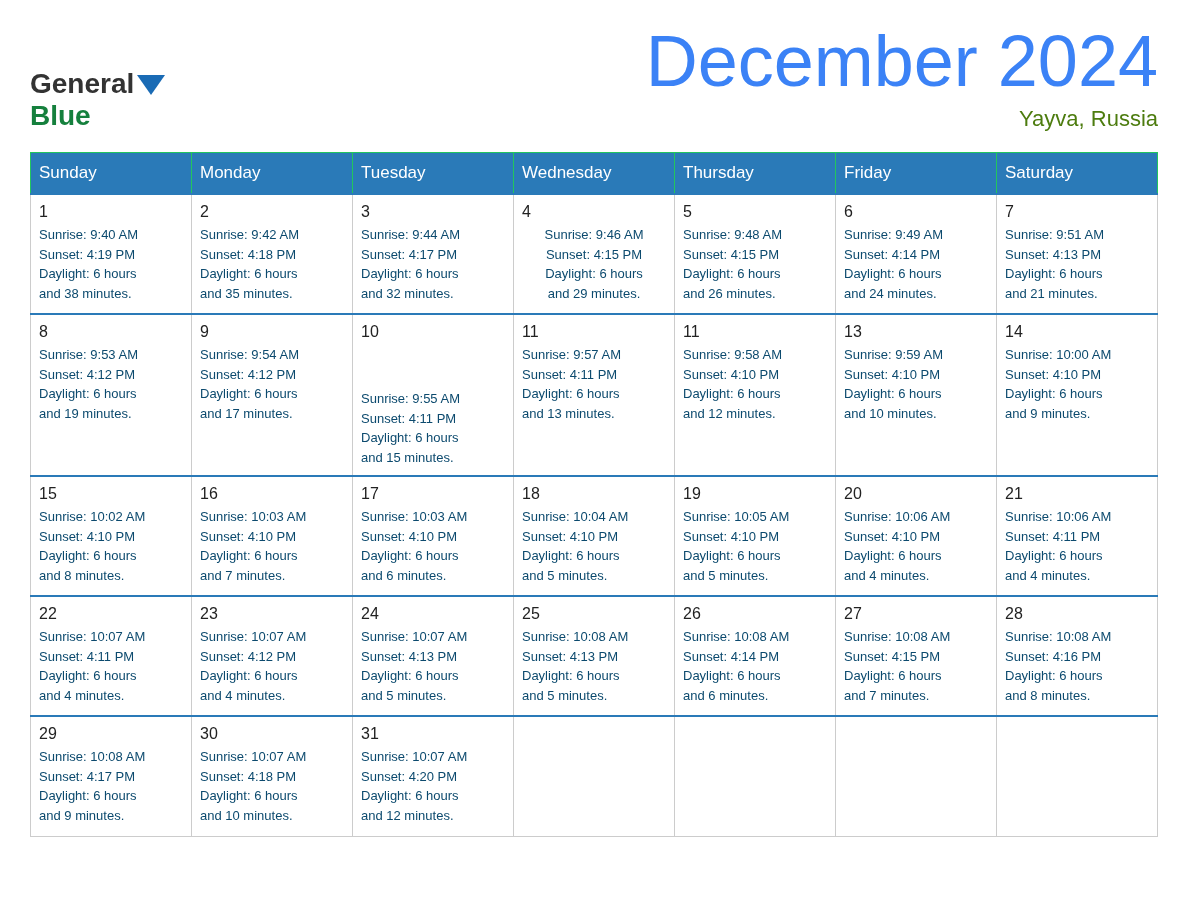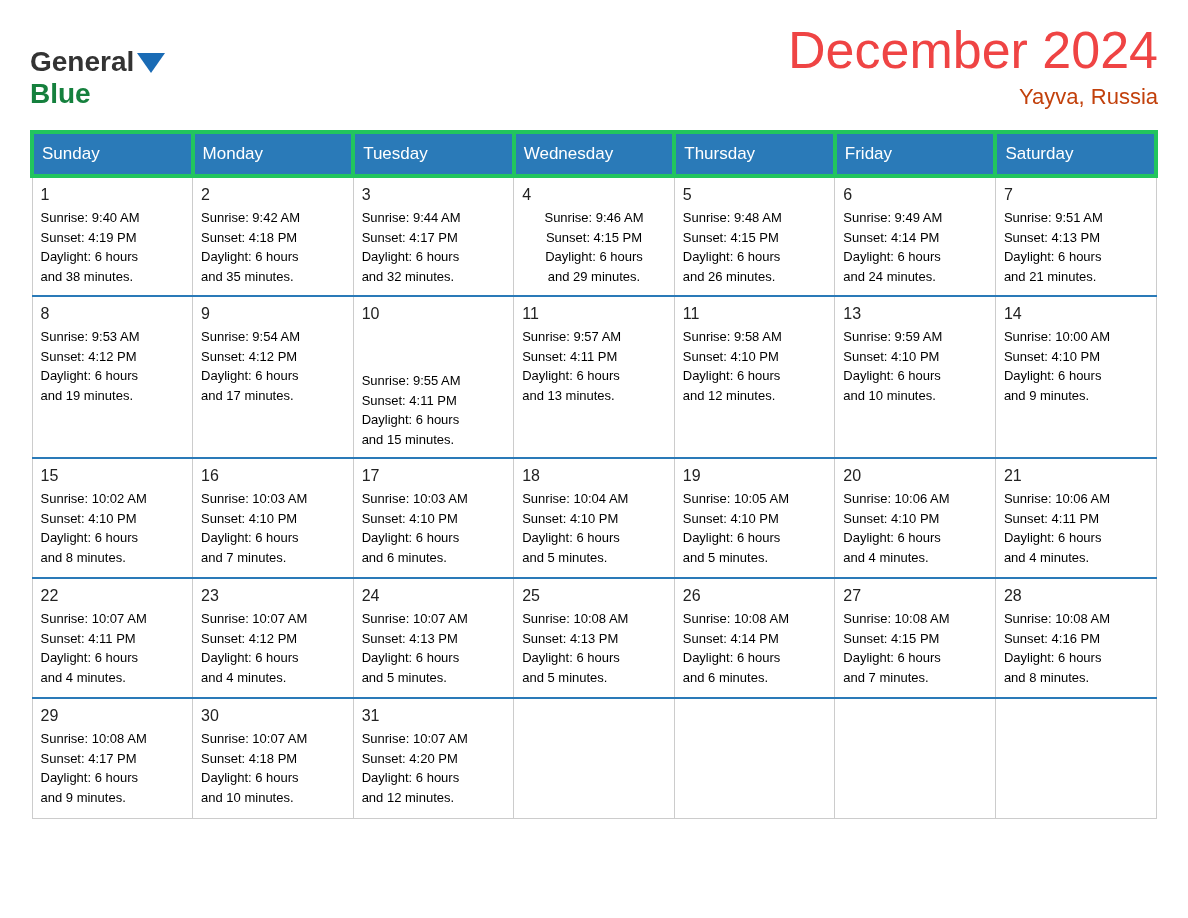--- a/index.html
+++ b/index.html
@@ -23,64 +23,64 @@
     }
     .logo-text-blue {
       font-size: 28px;
       font-weight: bold;
       color: #15803d;
     }
     .title-section {
       text-align: right;
     }
     .month-title {
-      font-size: 52px;
+      font-size: 72px;
       font-weight: normal;
-      color: #ef4444;
+      color: #3b82f6;
       margin-left: 17px;
     }
     .location {
       font-size: 22px;
-      color: #c2410c;
+      color: #4d7c0f;
       margin-top: 4px;
     }
     .calendar {
       width: 100%;
       border-collapse: collapse;
       table-layout: fixed;
     }
     .calendar thead th {
       background-color: #2a7ab8;
       color: white;
       padding: 10px 8px;
       font-size: 17px;
       font-weight: normal;
       text-align: left;
-      border: 4px solid #22c55e;
+      border: 1px solid #22c55e;
     }
     .calendar tbody td {
       vertical-align: top;
       padding: 8px;
       border: 1px solid #ccc;
       border-top: 2px solid #2a7ab8;
       font-size: 13px;
       color: #333;
       height: 120px;
     }
     .day-number {
       font-size: 16px;
       font-weight: normal;
       display: block;
       margin-bottom: 4px;
       color: #222;
     }
     .day-info {
       font-size: 13px;
       line-height: 1.5;
-      color: #000000;
+      color: #0c4a6e;
     }
     .empty-cell {
       background: #fff;
       border-top: 2px solid #2a7ab8;
     }
     .logo-container {
       display: flex;
       flex-direction: column;
       align-items: flex-start;
     }

